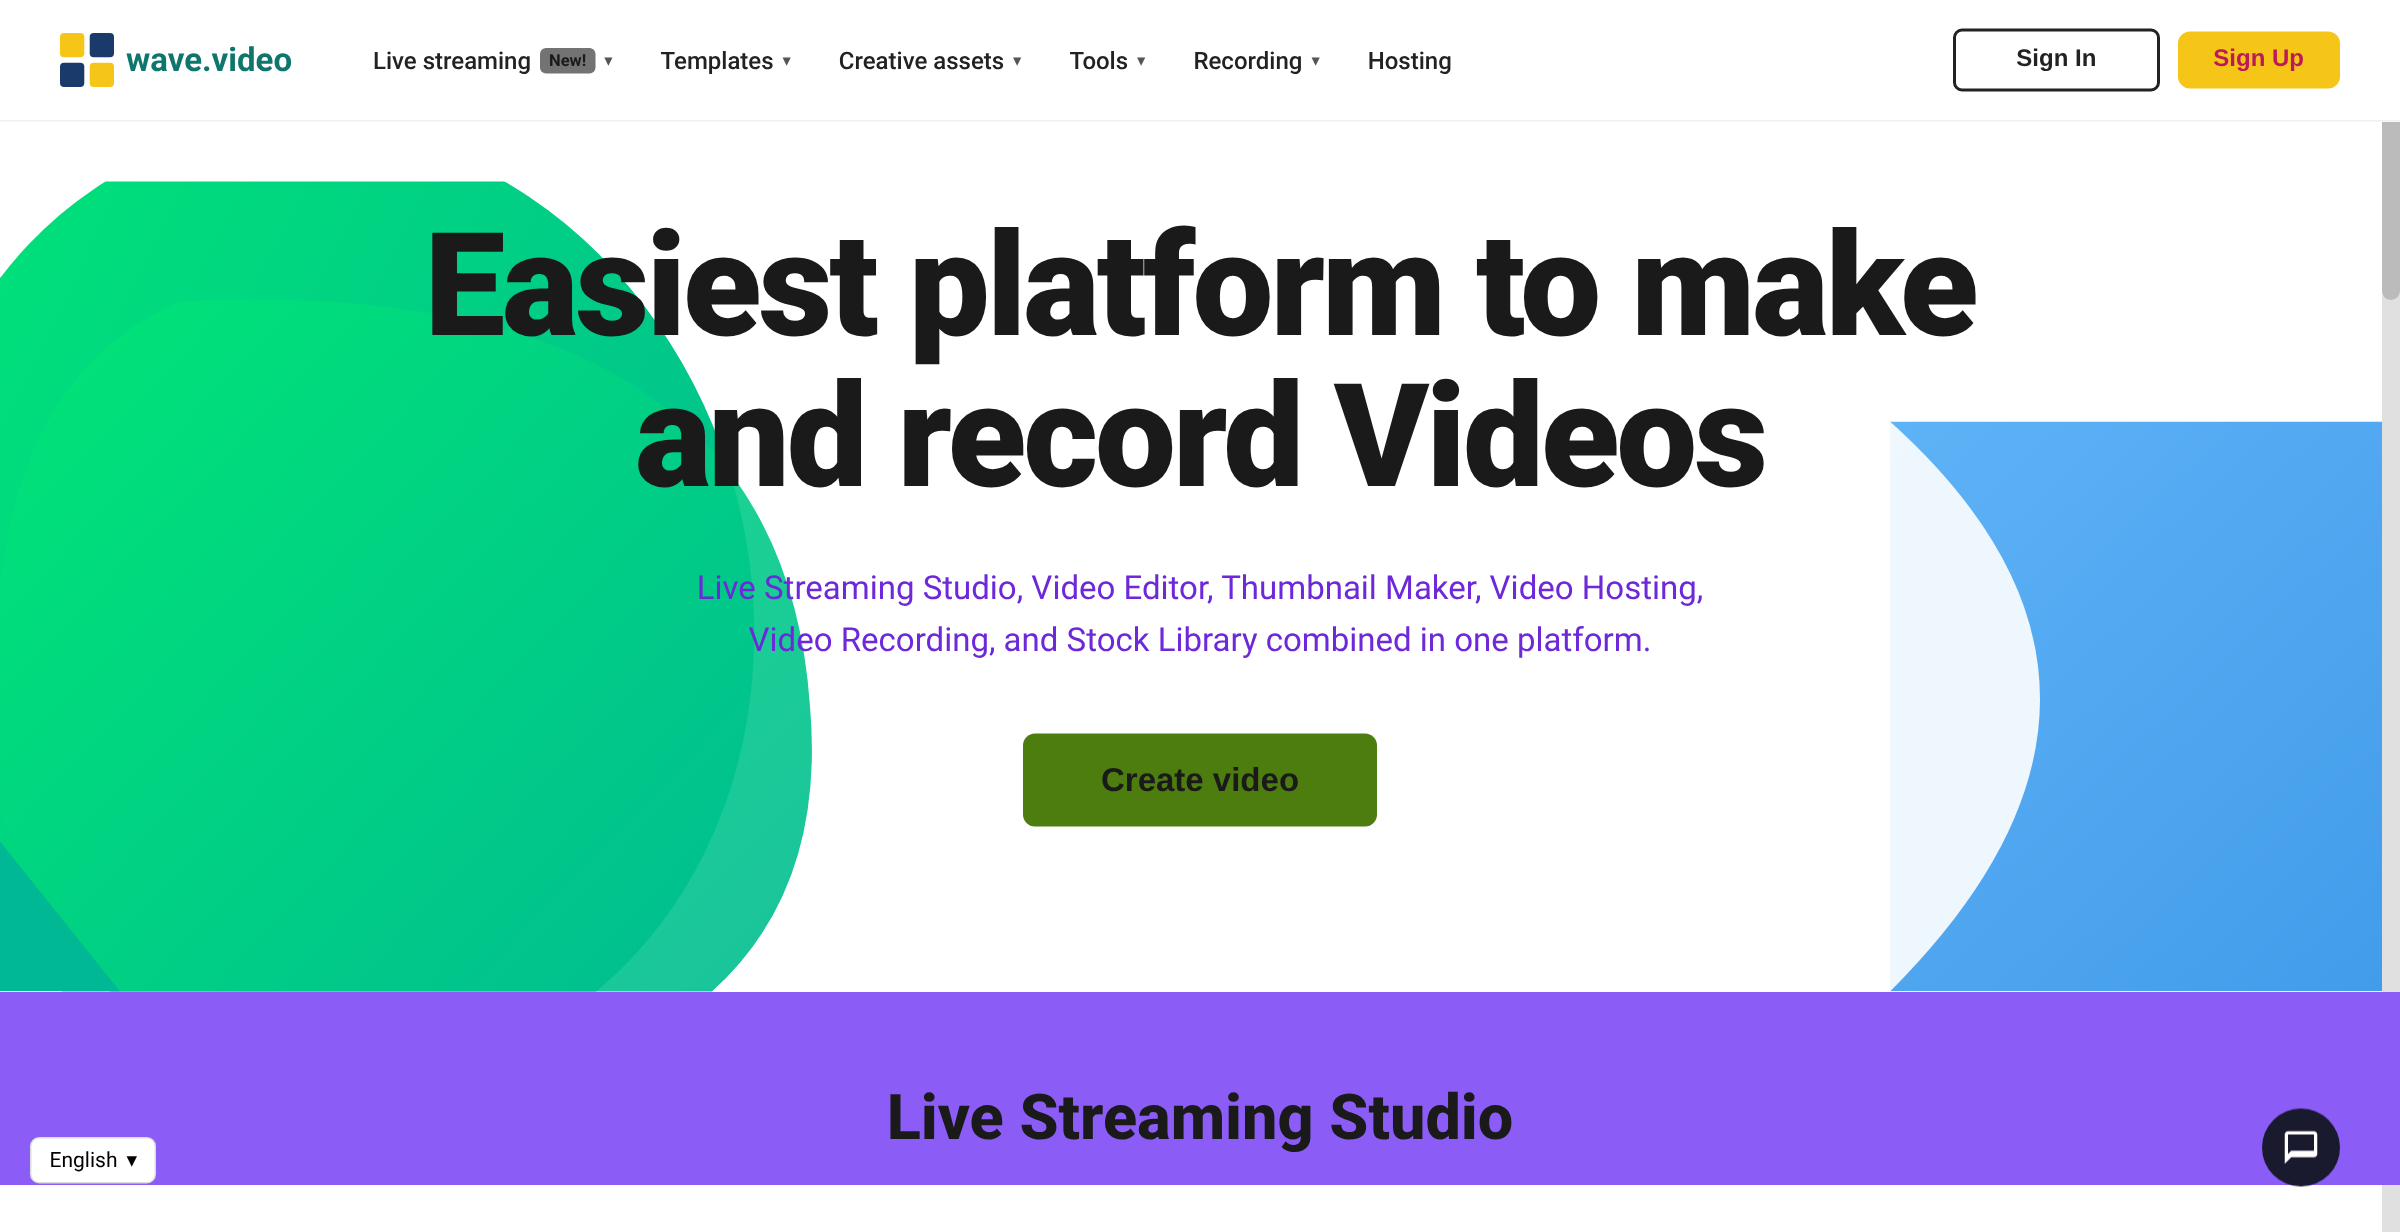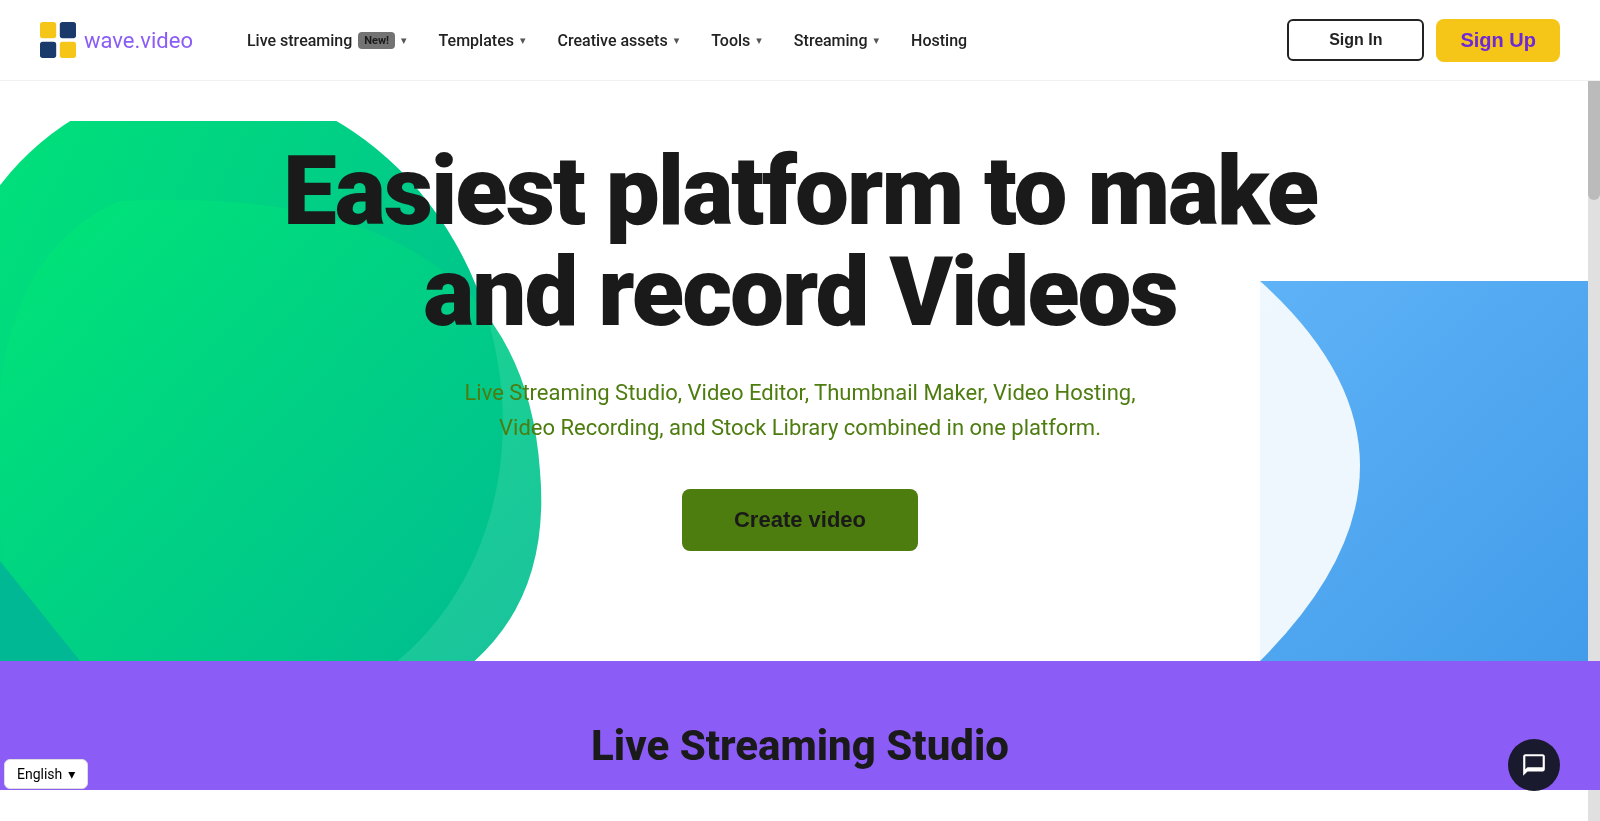--- a/index.html
+++ b/index.html
@@ -35,22 +35,22 @@
     }
 
     .logo-icon {
       width: 36px;
       height: 36px;
       margin-right: 8px;
     }
 
     .logo-text {
       font-size: 22px;
-      font-weight: 400;
-      color: #8b5cf6;
+      font-weight: 700;
+      color: #0f766e;
       text-align: center;
     }
 
     .nav-links {
       display: flex;
       align-items: flex-start;
       gap: 4px;
       flex: 1;
     }
 
@@ -96,23 +96,23 @@
       font-weight: 700;
       color: #222;
       cursor: pointer;
     }
 
     .sign-up-btn {
       padding: 10px 24px;
       border: none;
       border-radius: 8px;
       background: #f5c518;
-      font-size: 20px;
-      font-weight: 700;
-      color: #6d28d9;
+      font-size: 16px;
+      font-weight: 700;
+      color: #be185d;
       cursor: pointer;
     }
 
     
     .hero {
       position: relative;
       width: 100%;
       min-height: 580px;
       background: #ffffff;
       overflow: hidden;
@@ -164,21 +164,21 @@
       font-size: 96px;
       font-weight: 900;
       color: #1a1a1a;
       line-height: 1.05;
       margin-bottom: 32px;
       letter-spacing: -2px;
     }
 
     .hero-subtitle {
       font-size: 22px;
-      color: #4d7c0f;
+      color: #6d28d9;
       line-height: 1.6;
       margin-bottom: 44px;
       max-width: 720px;
       margin-left: auto;
       margin-right: auto;
     }
 
     .create-btn {
       display: inline-block;
       padding: 18px 52px;
@@ -244,21 +244,21 @@
     .chat-btn svg {
       width: 26px;
       height: 26px;
       fill: white;
     }
 
     
     .lang-selector {
       position: fixed;
       bottom: 32px;
-      left: 4px;
+      left: 20px;
       display: flex;
       align-items: center;
       gap: 6px;
       background: white;
       border: 1px solid #ddd;
       border-radius: 6px;
       padding: 6px 12px;
       font-size: 14px;
       cursor: pointer;
       z-index: 100;
@@ -296,21 +296,21 @@
       <span>Creative assets</span>
       <span class="nav-chevron">▾</span>
     </div>
 
     <div class="nav-item">
       <span>Tools</span>
       <span class="nav-chevron">▾</span>
     </div>
 
     <div class="nav-item">
-      <span>Streaming</span>
+      <span>Recording</span>
       <span class="nav-chevron">▾</span>
     </div>
 
     <div class="nav-item">
       <span>Hosting</span>
     </div>
   </div>
 
   <div class="nav-right">
     <button class="sign-in-btn">Sign In</button>

